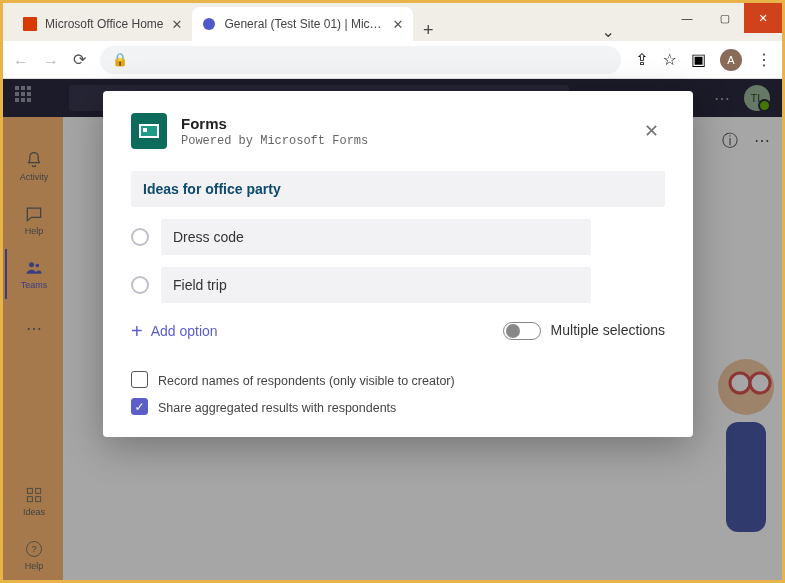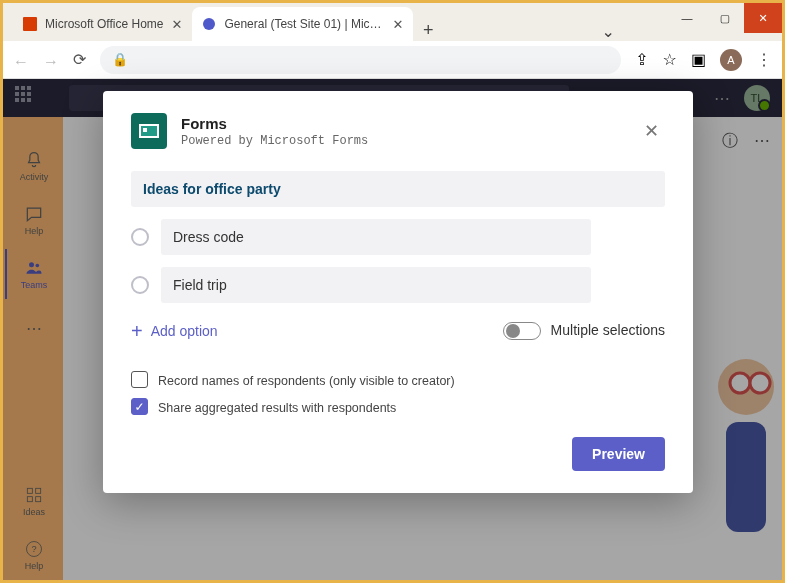--- a/index.html
+++ b/index.html
@@ -239,18 +239,15 @@
         <div class="chk">
           <div class="box"></div>
           <span>Record names of respondents (only visible to creator)</span>
         </div>
         <div class="chk">
           <div class="box on">✓</div>
           <span>Share aggregated results with respondents</span>
         </div>
       </div>
 
-      <div class="footer">
-        <button class="preview">Preview</button>
-      </div>
     </div>
   </div>
 </div>
 
 </body></html>

